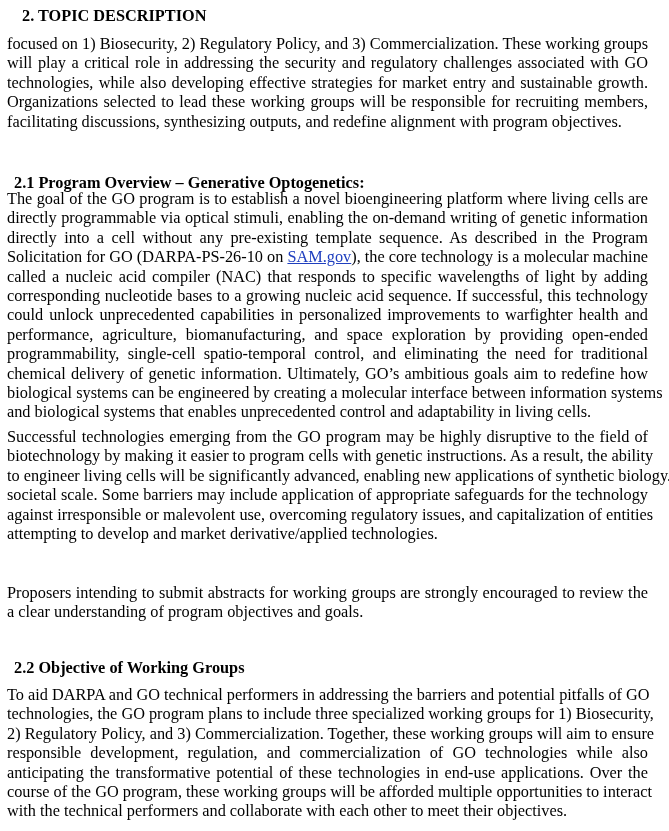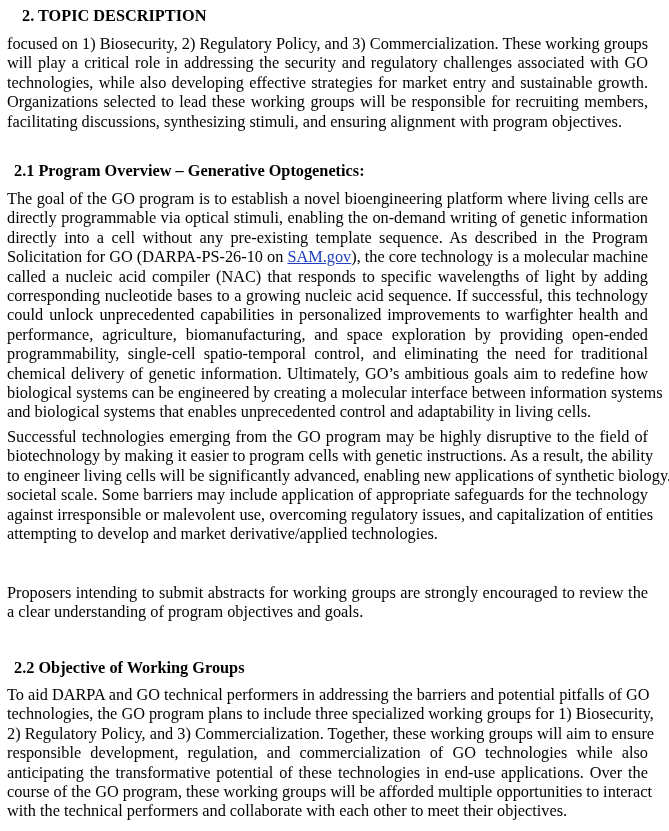--- a/index.html
+++ b/index.html
@@ -28,24 +28,24 @@
 
 <div class="page">
 
   <div class="h h1" style="top:6px;">2.  TOPIC DESCRIPTION</div>
 
   <div class="para" style="top:34px;">
     <span class="line">focused on 1) Biosecurity, 2) Regulatory Policy, and 3) Commercialization. These working groups</span>
     <span class="line">will play a critical role in addressing the security and regulatory challenges associated with GO</span>
     <span class="line">technologies, while also developing effective strategies for market entry and sustainable growth.</span>
     <span class="line">Organizations selected to lead these working groups will be responsible for recruiting members,</span>
-    <span class="line last">facilitating discussions, synthesizing stimuli, and ensuring alignment with program objectives.</span>
+    <span class="line last">facilitating discussions, synthesizing outputs, and redefine alignment with program objectives.</span>
   </div>
 
-  <div class="h" style="top:161px;">2.1 Program Overview – Generative Optogenetics:</div>
+  <div class="h" style="top:173px;">2.1 Program Overview – Generative Optogenetics:</div>
 
   <div class="para" style="top:189px;">
     <span class="line">The goal of the GO program is to establish a novel bioengineering platform where living cells are</span>
     <span class="line">directly programmable via optical stimuli, enabling the on-demand writing of genetic information</span>
     <span class="line">directly into a cell without any pre-existing template sequence. As described in the Program</span>
     <span class="line"><span>Solicitation for GO (DARPA-PS-26-10 on </span><a class="link" href="#">SAM.gov</a><span>), the core technology is a molecular machine</span></span>
     <span class="line">called a nucleic acid compiler (NAC) that responds to specific wavelengths of light by adding</span>
     <span class="line">corresponding nucleotide bases to a growing nucleic acid sequence. If successful, this technology</span>
     <span class="line">could unlock unprecedented capabilities in personalized improvements to warfighter health and</span>
     <span class="line">performance, agriculture, biomanufacturing, and space exploration by providing open-ended</span>

